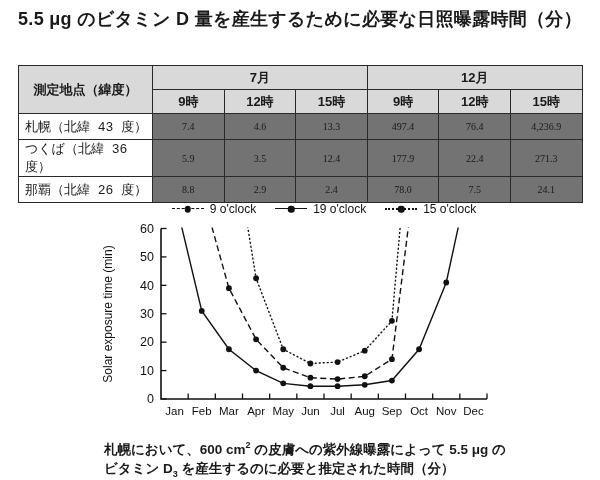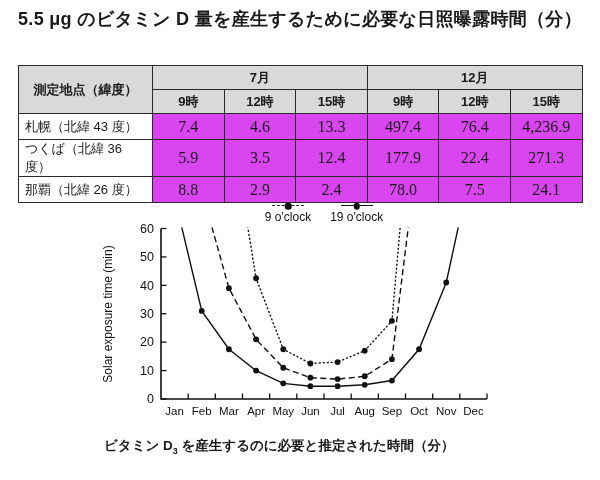--- a/index.html
+++ b/index.html
@@ -5,29 +5,29 @@
   html,body{margin:0;padding:0;background:#fff;}
   .page{position:relative;width:600px;height:480px;background:#ffffff;overflow:hidden;
         font-family:"Liberation Sans",sans-serif;color:#1a1a1a;}
   .doc-title{position:absolute;top:7px;left:0;width:600px;text-align:center;
         font-size:18px;font-weight:bold;letter-spacing:.3px;}
   table.vd{position:absolute;left:18px;top:49px;width:564px;border-collapse:collapse;
         table-layout:fixed;margin-top:16px;}
   table.vd th,table.vd td{border:1px solid #2a2a2a;padding:0 4px;vertical-align:middle;}
   table.vd thead th{background:#d9d9d9;font-weight:bold;font-size:13px;
         font-family:"Liberation Sans",sans-serif;text-align:center;height:23px;}
-  table.vd tbody th{font-family:Liberation Sans, sans-serif;font-weight:normal;font-size:13px;
+  table.vd tbody th{font-family:Liberation Mono, monospace;font-weight:normal;font-size:13px;
         text-align:left;padding-left:6px;height:25px;background:#fff;}
-  table.vd tbody td{font-family:"Liberation Serif",serif;font-size:16px;text-align:center;
-        background:#d946ef;}
+  table.vd tbody td{font-family:"Liberation Serif",serif;font-size:10px;text-align:center;
+        background:#737373;}
   .source-note{position:absolute;left:18px;top:166px;font-family:"Liberation Serif",serif;
         font-size:12.5px;}
   .legend{position:absolute;left:161px;top:202px;width:326px;display:flex;
         justify-content:center;align-items:center;gap:19px;font-size:12px;color:#111;}
-  .legend .li{display:flex;align-items:center;flex-direction:column;}
+  .legend .li{display:flex;align-items:center;gap:6px;}
   .sample{display:inline-block;width:32px;height:8px;position:relative;}
   .sample::before{content:"";position:absolute;left:0;right:0;top:3px;border-top:1.5px solid #111;}
   .sample.dashed::before{border-top-style:dashed;}
   .sample.dotted::before{border-top-style:dotted;border-top-width:2px;}
   .sample .dot{position:absolute;left:50%;top:4px;width:6.5px;height:6.5px;background:#111;
         border-radius:50%;transform:translate(-50%,-50%);}
   .chart-svg{position:absolute;left:90px;top:198px;}
   .y-label{position:absolute;left:108px;top:314px;transform:translate(-50%,-50%) rotate(-90deg);
         white-space:nowrap;font-size:12px;color:#111;}
   .caption{position:absolute;left:104px;top:436px;width:440px;font-size:13.5px;
@@ -103,20 +103,26 @@
       <span class="sample dashed">
           <span class="dot"></span>
         </span>
       <span>9 o'clock</span>
     </div>
     <div class="li">
       <span class="sample solid">
           <span class="dot"></span>
         </span>
       <span>19 o'clock</span>
+    </div>
+    <div class="li">
+      <span class="sample dotted">
+          <span class="dot"></span>
+        </span>
+      <span>15 o'clock</span>
     </div>
   </div>
 
   <div class="y-label">Solar exposure time (min)</div>
 
   <svg id="chart-svg" class="chart-svg" width="420" height="232">
       <clipPath id="plotclip">
         <rect x="71" y="29.5" width="326" height="172.5"></rect>
       </clipPath>
       <path d="M71,30.5 L71,201 L397,201" stroke="#111111" stroke-width="1.6" fill="none"></path>
@@ -186,16 +192,17 @@
         <circle cx="166.08333333333334" cy="80.22916666666667" r="2.9" fill="#111111"></circle>
         <circle cx="193.25" cy="151.27083333333334" r="2.9" fill="#111111"></circle>
         <circle cx="220.41666666666669" cy="165.47916666666666" r="2.9" fill="#111111"></circle>
         <circle cx="247.58333333333334" cy="164.05833333333334" r="2.9" fill="#111111"></circle>
         <circle cx="274.75" cy="152.69166666666666" r="2.9" fill="#111111"></circle>
         <circle cx="301.9166666666667" cy="122.85416666666667" r="2.9" fill="#111111"></circle>
       </g>
     </svg>
 
   <div class="caption">
+    <div><span>札幌において、600 cm</span><sup>2</sup><span> の皮膚への紫外線曝露によって 5.5 μg の</span></div>
     <div><span>ビタミン D</span><sub>3</sub><span> を産生するのに必要と推定された時間（分）</span></div>
   </div>
 
 </div>
 
 </body></html>

